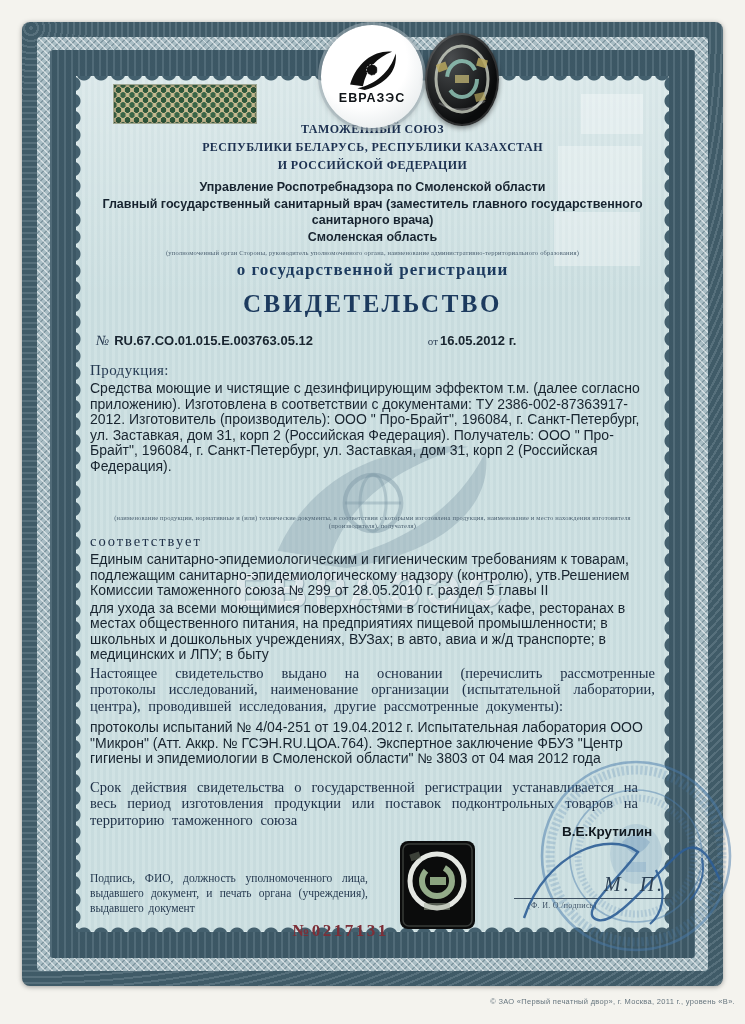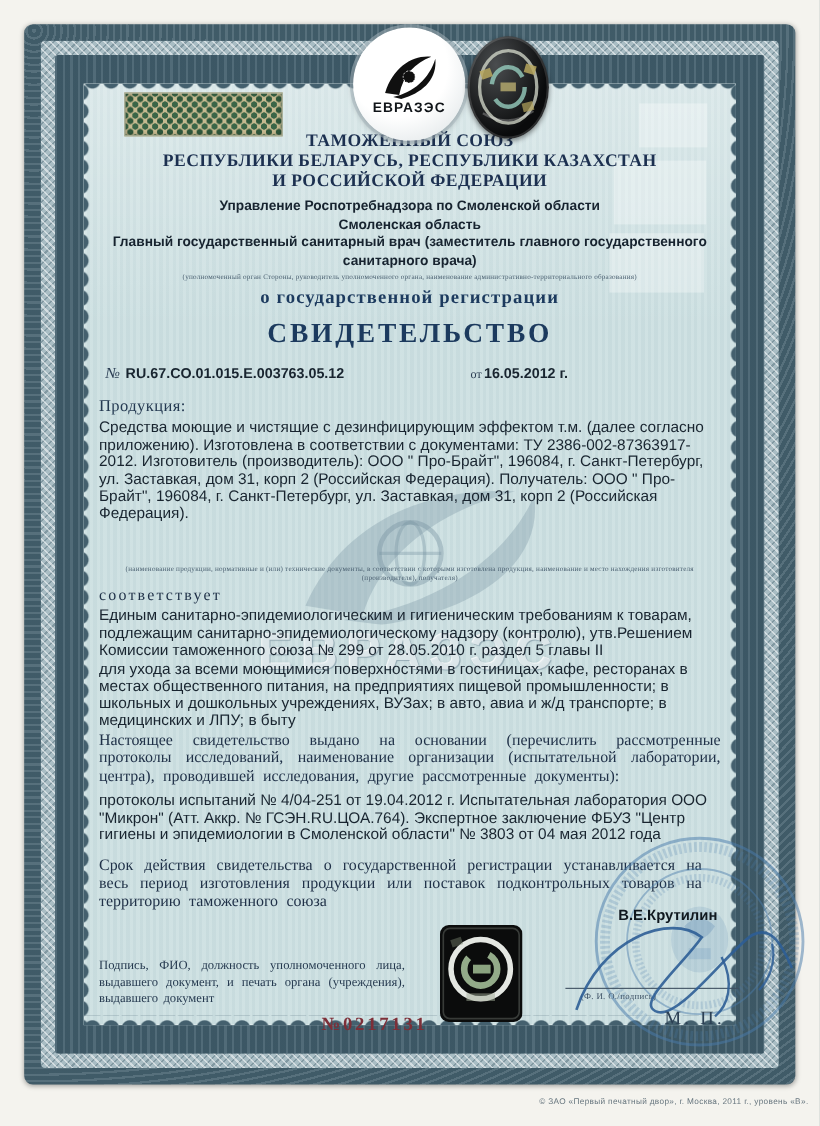--- a/index.html
+++ b/index.html
@@ -39,21 +39,21 @@
             background-size:9px 10px;background-position:0 0,4.5px 5px;box-shadow:inset 0 0 4px rgba(0,0,0,.35);}
   .patch{position:absolute;background:rgba(255,255,255,.32);z-index:2;}
   
   .watermark{position:absolute;left:50%;top:362px;transform:translateX(-50%);width:340px;text-align:center;z-index:1;pointer-events:none;}
   .watermark .wlbl{display:block;font-family:"Liberation Sans",sans-serif;font-weight:bold;font-size:46px;letter-spacing:8px;
                    color:rgba(222,232,235,.95);text-shadow:1px 1px 0 rgba(125,150,163,.55),-1px -1px 0 rgba(255,255,255,.8),0 0 3px rgba(125,150,163,.5);
                    margin-top:-8px;}
   
   .content{position:relative;z-index:2;padding:44px 14px 0;}
   .ctr{text-align:center;}
-  .union{font-weight:bold;font-size:16px;line-height:18px;letter-spacing:.4px;color:#1c3050;}
+  .union{font-weight:bold;font-size:12px;line-height:18px;letter-spacing:.4px;color:#1c3050;}
   .auth{font-family:"Liberation Sans",sans-serif;font-weight:bold;font-size:12.5px;line-height:16.5px;color:#17232f;margin-top:5px;}
   .smallcap{font-size:6.5px;line-height:8px;color:#4a5f70;margin-top:4px;letter-spacing:.2px;}
   .title{font-weight:bold;font-size:25px;line-height:26px;letter-spacing:2.5px;color:#1c3a5e;margin-top:12px;}
   .subtitle{font-weight:bold;font-size:17px;line-height:19px;letter-spacing:1px;color:#1c3a5e;margin-top:3px;}
   .numrow{display:flex;margin-top:14px;padding:0 6px;align-items:baseline;}
   .numrow .left{flex:0 0 60%;}
   .nosym{font-size:14px;font-style:italic;color:#2a3c52;margin-right:5px;}
   .numval,.dateval{font-family:"Liberation Sans",sans-serif;font-weight:bold;font-size:13px;color:#18242f;}
   .otlbl{font-size:11px;color:#2a3c52;margin-right:2px;text-transform:lowercase;}
   .plabel{font-size:15px;line-height:18px;color:#253a52;margin-top:12px;letter-spacing:.4px;}
@@ -64,21 +64,21 @@
   .docsp{margin-top:6px;}
   .validity{margin-top:12px;width:97%;}
   
   .sign-note{position:absolute;left:14px;top:795px;width:278px;font-size:11.5px;line-height:15px;color:#263a50;text-align:justify;word-spacing:2px;z-index:3;}
   .holo-bottom{position:absolute;left:324px;top:765px;width:75px;height:88px;z-index:4;}
   .sigline{position:absolute;left:438px;top:822px;width:158px;border-top:1px solid #3d4f60;z-index:4;}
   .sigcap{position:absolute;left:452px;top:825px;font-size:8px;color:#3d5165;z-index:4;letter-spacing:.3px;}
   .signer{position:absolute;left:486px;top:748px;font-family:"Liberation Sans",sans-serif;font-weight:bold;font-size:13.5px;color:#10181f;z-index:5;}
   .stamp{position:absolute;left:462px;top:682px;width:196px;height:196px;z-index:2;opacity:.85;}
   .signature{position:absolute;left:430px;top:742px;width:250px;height:160px;z-index:5;pointer-events:none;}
-  .mp{position:absolute;left:528px;top:840px;font-size:17px;letter-spacing:3px;color:#2c4054;z-index:5;}
+  .mp{position:absolute;left:528px;top:797px;font-size:20px;letter-spacing:3px;color:#2c4054;z-index:5;font-style:italic;}
   .serial{position:absolute;left:0;right:0;top:845px;text-align:center;transform:translateX(-32px);
           font-weight:bold;font-size:17px;letter-spacing:2.5px;color:#7d2f38;z-index:3;}
   .print-info{position:absolute;right:10px;top:997px;font-family:"Liberation Sans",sans-serif;font-size:7.5px;color:#66757e;letter-spacing:.3px;z-index:2;}
 </style>
 </head>
 <body>
 
 <div class="page">
 
   <div class="frame">
@@ -106,22 +106,22 @@
             </svg>
             <span class="wlbl">ЕВРАЗЭС</span>
           </div>
 
           <div class="content">
             <div class="ctr union">ТАМОЖЕННЫЙ СОЮЗ</div>
             <div class="ctr union">РЕСПУБЛИКИ БЕЛАРУСЬ, РЕСПУБЛИКИ КАЗАХСТАН</div>
             <div class="ctr union">И РОССИЙСКОЙ ФЕДЕРАЦИИ</div>
 
             <div class="ctr auth">Управление Роспотребнадзора по Смоленской области</div>
+            <div class="ctr auth" style="margin-top:0;">Главный государственный санитарный врач (заместитель главного государственного санитарного врача)</div>
             <div class="ctr auth" style="margin-top:0;">Смоленская область</div>
-            <div class="ctr auth" style="margin-top:0;">Главный государственный санитарный врач (заместитель главного государственного санитарного врача)</div>
 
             <div class="ctr smallcap">(уполномоченный орган Стороны, руководитель уполномоченного органа, наименование административно-территориального образования)</div>
 
             <div class="ctr subtitle">о государственной регистрации</div>
             <div class="ctr title">СВИДЕТЕЛЬСТВО</div>
 
             <div class="numrow">
               <div class="left">
                 <span class="nosym">№</span><span class="numval">RU.67.CO.01.015.E.003763.05.12</span>
               </div>

